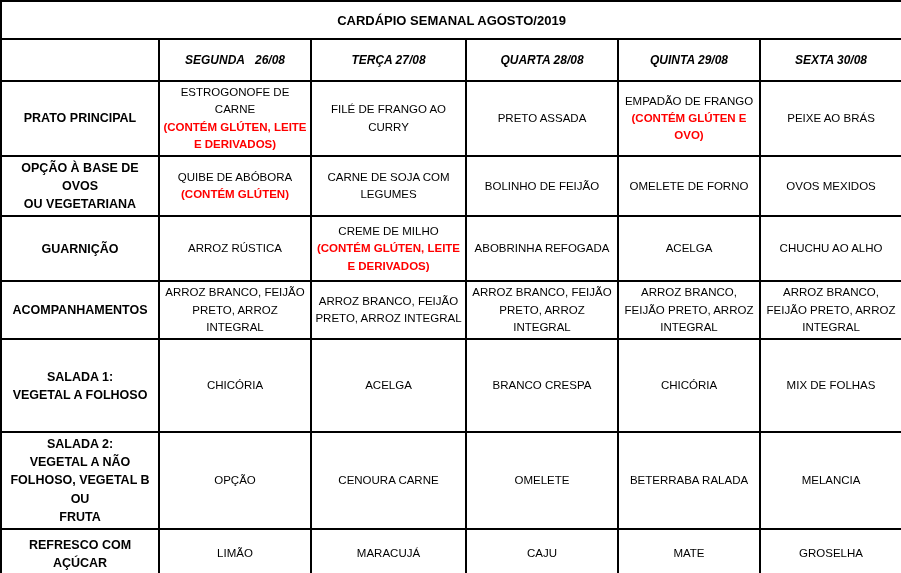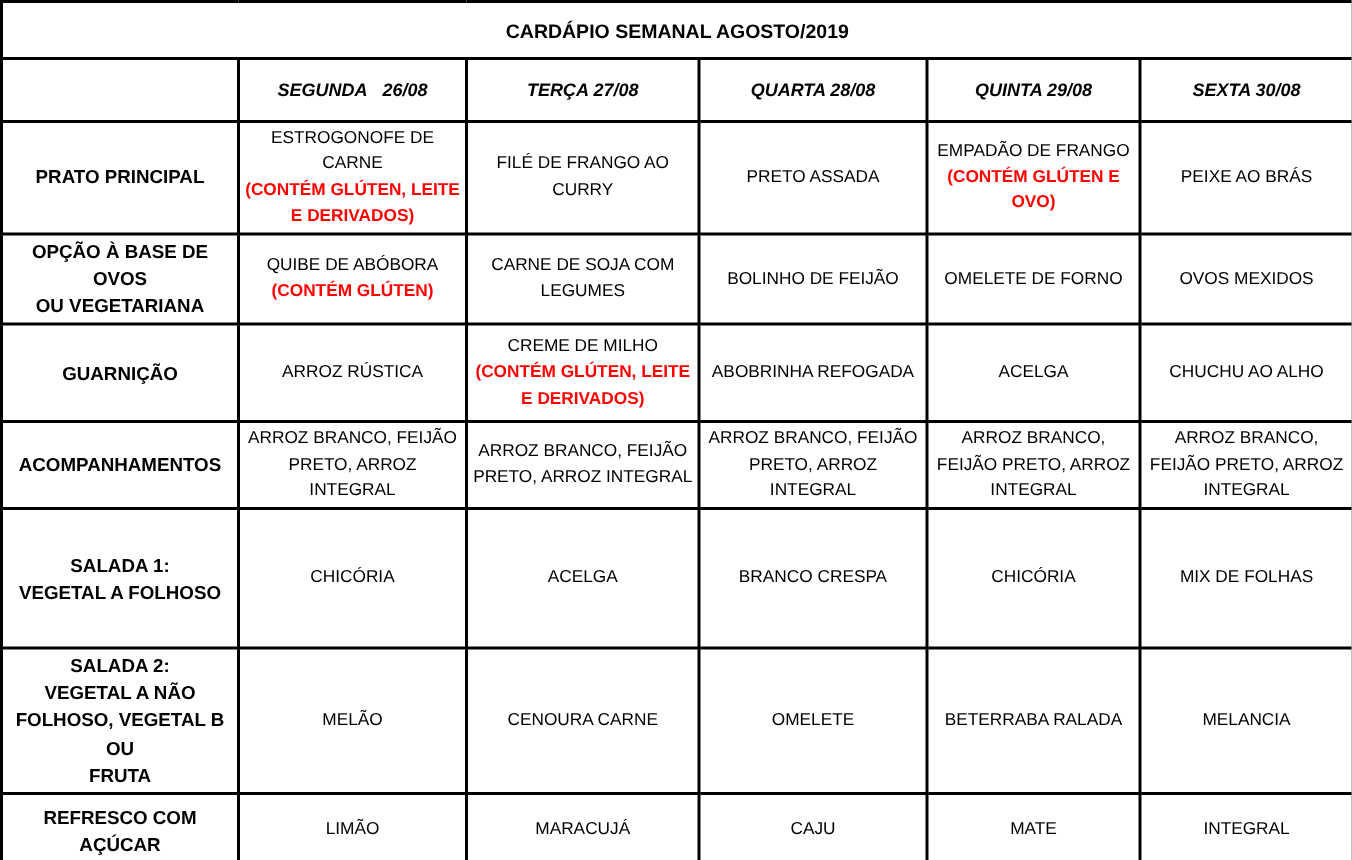--- a/index.html
+++ b/index.html
@@ -198,21 +198,21 @@
         <span class="allergen"></span>
       </td>
     </tr>
 
     <tr style="height:90px">
       <td class="label">SALADA 2:
 VEGETAL A NÃO
 FOLHOSO, VEGETAL B OU
 FRUTA</td>
       <td class="cell">
-        <span class="dish">MELÃO</span>
+        <span class="dish">OPÇÃO</span>
         <span class="allergen"></span>
       </td>
       <td class="cell">
         <span class="dish">CENOURA CARNE</span>
         <span class="allergen"></span>
       </td>
       <td class="cell">
         <span class="dish">OMELETE</span>
         <span class="allergen"></span>
       </td>
@@ -238,21 +238,21 @@
       </td>
       <td class="cell">
         <span class="dish">CAJU</span>
         <span class="allergen"></span>
       </td>
       <td class="cell">
         <span class="dish">MATE</span>
         <span class="allergen"></span>
       </td>
       <td class="cell">
-        <span class="dish">INTEGRAL</span>
+        <span class="dish">GROSELHA</span>
         <span class="allergen"></span>
       </td>
     </tr>
 
     <tr style="height:43px">
       <td class="label">REFRESCO SEM AÇÚCAR</td>
       <td class="cell">
 
         <span class="allergen"></span>
       </td>

